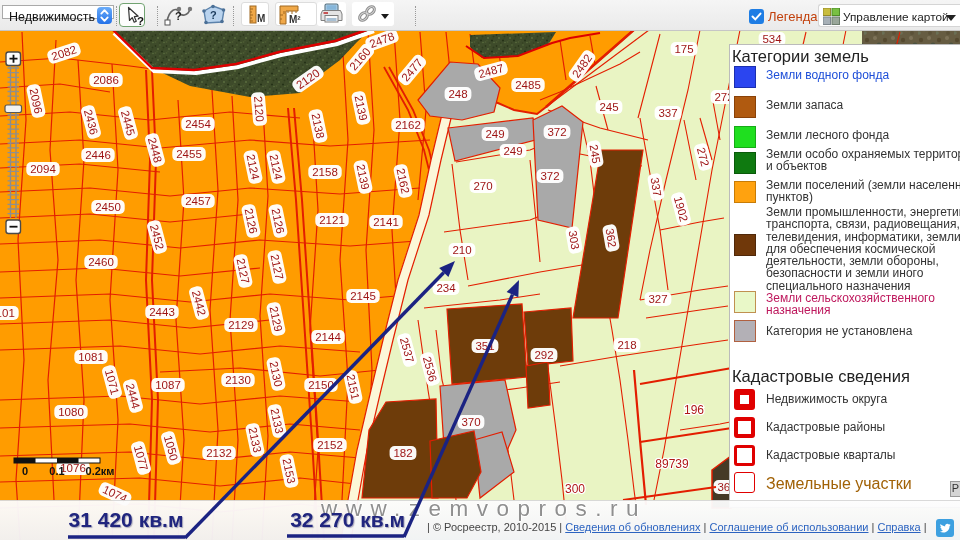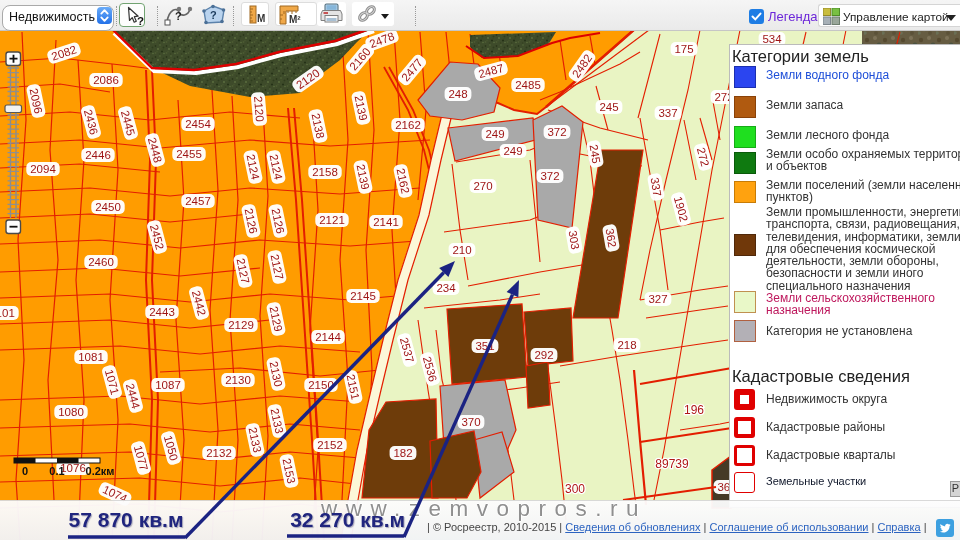--- a/index.html
+++ b/index.html
@@ -538,52 +538,52 @@
       <div style="position:absolute;left:4px;top:275px;width:22px;height:22px;background:#b3b0b6;border:1px solid #b06040;box-sizing:border-box"></div>
       <div style="position:absolute;left:36px;top:280px;font-size:12px;line-height:12.3px;color:#333;white-space:nowrap">Категория не установлена</div>
       <div style="position:absolute;left:2px;top:322px;font-size:16.5px;color:#222">Кадастровые сведения</div>
       <div style="position:absolute;left:4px;top:344px;width:21px;height:21px;background:#fff;border:6px solid #e00000;border-radius:3px;box-sizing:border-box"></div>
       <div style="position:absolute;left:36px;top:347px;font-size:12px;color:#333;white-space:nowrap">Недвижимость округа</div>
       <div style="position:absolute;left:4px;top:372px;width:21px;height:21px;background:#fff;border:4.5px solid #e00000;border-radius:3px;box-sizing:border-box"></div>
       <div style="position:absolute;left:36px;top:375px;font-size:12px;color:#333;white-space:nowrap">Кадастровые районы</div>
       <div style="position:absolute;left:4px;top:400px;width:21px;height:21px;background:#fff;border:3px solid #e00000;border-radius:3px;box-sizing:border-box"></div>
       <div style="position:absolute;left:36px;top:403px;font-size:12px;color:#333;white-space:nowrap">Кадастровые кварталы</div>
       <div style="position:absolute;left:4px;top:427px;width:21px;height:21px;background:#fff;border:1.5px solid #e00000;border-radius:3px;box-sizing:border-box"></div>
-      <div style="position:absolute;left:36px;top:430px;font-size:11px;color:#0f172a;white-space:nowrap">Земельные участки</div>
+      <div style="position:absolute;left:36px;top:430px;font-size:16px;color:#a16207;white-space:nowrap">Земельные участки</div>
       <div style="position:absolute;left:220px;top:436px;width:11px;height:16px;background:#d5d5d5;border:1px solid #999;font-size:11px;color:#333;text-align:center">Р</div>
     </div>
 <svg width="30" height="215" viewBox="0 0 30 215" style="position:absolute;left:0px;top:50px">
       <rect x="6" y="2" width="14.5" height="13.5" rx="2.5" fill="#fdfdfd" stroke="#4a4a4a" stroke-width="1.4"></rect>
       <path d="M9.5 8.7 h8 M13.5 4.7 v8" stroke="#111" stroke-width="1.8"></path>
       <line x1="10.5" y1="16" x2="10.5" y2="168" stroke="#8a8a8a" stroke-width="1.4"></line>
       <line x1="16" y1="16" x2="16" y2="168" stroke="#8a8a8a" stroke-width="1.4"></line>
       <path d="M7.5 18.0 h11.5 M7.5 22.7 h11.5 M7.5 27.4 h11.5 M7.5 32.1 h11.5 M7.5 36.8 h11.5 M7.5 41.5 h11.5 M7.5 46.2 h11.5 M7.5 50.9 h11.5 M7.5 55.6 h11.5 M7.5 60.3 h11.5 M7.5 65.0 h11.5 M7.5 69.7 h11.5 M7.5 74.4 h11.5 M7.5 79.1 h11.5 M7.5 83.8 h11.5 M7.5 88.5 h11.5 M7.5 93.2 h11.5 M7.5 97.9 h11.5 M7.5 102.6 h11.5 M7.5 107.3 h11.5 M7.5 112.0 h11.5 M7.5 116.7 h11.5 M7.5 121.4 h11.5 M7.5 126.1 h11.5 M7.5 130.8 h11.5 M7.5 135.5 h11.5 M7.5 140.2 h11.5 M7.5 144.9 h11.5 M7.5 149.6 h11.5 M7.5 154.3 h11.5 M7.5 159.0 h11.5 M7.5 163.7 h11.5" stroke="#8f8f8f" stroke-width="1.3"></path>
       <rect x="5" y="55" width="16.5" height="7.5" rx="2" fill="#f2f2f2" stroke="#555" stroke-width="1.2"></rect>
       <rect x="6" y="170" width="14.5" height="13.5" rx="2.5" fill="#fdfdfd" stroke="#4a4a4a" stroke-width="1.4"></rect>
       <path d="M9.5 176.7 h8" stroke="#111" stroke-width="1.8"></path>
     </svg>
 <div style="position:absolute;left:0;top:500px;width:960px;height:40px;background:linear-gradient(#fdfdfd,#f2f3f6);opacity:0.96;border-top:1px solid #d8d8d8"></div>
     <div style="position:absolute;left:321px;top:496px;font-size:22.5px;letter-spacing:8.5px;color:#8f8f8f;text-shadow:0 1px 0 #fff, 0 -1px 0 #fff, 1px 0 0 #fff">www.zemvopros.ru</div>
-    <div style="position:absolute;left:66px;top:508px;width:120px;text-align:center;font-size:21px;font-weight:bold;color:#20257e;text-shadow:1px 1px 1px #aab">57 870 кв.м</div>
+    <div style="position:absolute;left:66px;top:508px;width:120px;text-align:center;font-size:21px;font-weight:bold;color:#20257e;text-shadow:1px 1px 1px #aab">31 420 кв.м</div>
     <div style="position:absolute;left:285px;top:508px;width:120px;text-align:right;font-size:21px;font-weight:bold;color:#20257e;text-shadow:1px 1px 1px #aab">32 270 кв.м</div>
     <div style="position:absolute;left:427px;top:521px;font-size:11px;white-space:nowrap;"><span style="color:#454545">| © Росреестр, 2010-2015 | </span><a style="color:#2b63c0;text-decoration:underline">Сведения об обновлениях</a><span style="color:#454545"> | </span><a style="color:#2b63c0;text-decoration:underline">Соглашение об использовании</a><span style="color:#454545"> | </span><a style="color:#2b63c0;text-decoration:underline">Справка</a><span style="color:#454545"> | </span></div>
     <svg style="position:absolute;left:936px;top:519px" width="18" height="18" viewBox="0 0 18 18">
       <rect width="18" height="18" rx="3" fill="#3da0e0"></rect>
       <path d="M14.5 5.7c-.4.2-.8.3-1.2.4.4-.3.7-.7.9-1.2-.4.2-.9.4-1.3.5-.4-.4-1-.7-1.6-.7-1.2 0-2.2 1-2.2 2.2 0 .2 0 .3.1.5-1.8-.1-3.5-1-4.6-2.3-.2.3-.3.7-.3 1.1 0 .8.4 1.4 1 1.8-.4 0-.7-.1-1-.3 0 1.1.8 2 1.8 2.2-.2.1-.4.1-.6.1h-.4c.3.9 1.1 1.5 2.1 1.5-.8.6-1.7 1-2.8 1h-.5c1 .6 2.2 1 3.4 1 4.1 0 6.3-3.4 6.3-6.3v-.3c.4-.3.8-.7 1.1-1.2z" fill="#fff"></path>
     </svg>
 <svg width="960" height="540" viewBox="0 0 960 540" style="position:absolute;left:0;top:0;pointer-events:none">
       <path d="M68 537 L185 537" stroke="#1b2382" stroke-width="3.4" fill="none"></path>
       <path d="M287 536 L404 536" stroke="#1b2382" stroke-width="3.4" fill="none"></path>
       <line x1="185" y1="538" x2="443.8" y2="272.5" stroke="#1b2382" stroke-width="3.4"></line>
       <polygon points="455,261 448.4,276.9 439.2,268.0" fill="#1b2382"></polygon>
       <line x1="404" y1="537" x2="512.5" y2="294.6" stroke="#1b2382" stroke-width="3.4"></line>
       <polygon points="519,280 518.3,297.2 506.6,292.0" fill="#1b2382"></polygon>
     </svg>
 <div style="position:absolute;left:0;top:0;width:960px;height:31px;background:linear-gradient(#f5f5f5,#eaeaea);border-bottom:1px solid #c6c6c6"></div>
-    <div style="position:absolute;left:2px;top:5px;width:112px;height:26px;background:#fff;border:1px solid #a9a9a9;border-radius:8px;">
+    <div style="position:absolute;left:2px;top:5px;width:112px;height:14px;background:#fff;border:1px solid #a9a9a9;border-radius:0;">
 <span style="position:absolute;left:6px;top:3.5px;font-size:12.5px;color:#111">Недвижимость</span>
 <span style="position:absolute;right:1px;top:1px;width:15px;height:17px;border-radius:4px;background:linear-gradient(#6aacf9,#2371e8)">
 <svg width="15" height="17" viewBox="0 0 15 17">
           <path d="M4.3 6.6 L7.5 3.2 L10.7 6.6" stroke="#fff" stroke-width="1.8" fill="none" stroke-linecap="round" stroke-linejoin="round"></path>
           <path d="M4.3 10.4 L7.5 13.8 L10.7 10.4" stroke="#fff" stroke-width="1.8" fill="none" stroke-linecap="round" stroke-linejoin="round"></path>
         </svg></span>
     </div>
     <div style="position:absolute;left:116px;top:6px;height:20px;border-left:1px dotted #9a9a9a"></div>
     <div style="position:absolute;left:157px;top:6px;height:20px;border-left:1px dotted #9a9a9a"></div>
     <div style="position:absolute;left:233px;top:6px;height:20px;border-left:1px dotted #9a9a9a"></div>
@@ -642,21 +642,21 @@
         <g stroke="#d8d8d8" stroke-width="1" fill="none">
           <ellipse cx="11.5" cy="14.5" rx="4.4" ry="3.1" transform="rotate(-42 11.5 14.5)"></ellipse>
           <ellipse cx="18.5" cy="8.5" rx="4.4" ry="3.1" transform="rotate(-42 18.5 8.5)"></ellipse>
         </g>
         <polygon points="29,12 37,12 33,17" fill="#1a1a1a"></polygon>
       </svg></div>
     <div style="position:absolute;left:749px;top:9px;width:15px;height:15px;background:#1e7de4;border-radius:3px">
 <svg width="15" height="15" viewBox="0 0 15 15">
         <path d="M3.5 7.5 L6.3 10.4 L11.5 4.6" stroke="#fff" stroke-width="2" fill="none" stroke-linecap="round"></path>
       </svg></div>
-    <div style="position:absolute;left:768px;top:9px;font-size:13px;color:#6d28d9">Легенда</div>
+    <div style="position:absolute;left:768px;top:9px;font-size:13px;color:#c2410c">Легенда</div>
     <div style="position:absolute;left:818px;top:4px;width:142px;height:23px;background:#fff;border:1px solid #d5d5d5;border-radius:3px 0 0 3px;border-right:none">
 <svg style="position:absolute;left:4px;top:3px" width="17" height="17" viewBox="0 0 17 17">
         <rect x="0" y="0" width="7.5" height="7.5" fill="#c9bd3f" stroke="#938a2a" stroke-width="1"></rect>
         <rect x="9" y="0" width="7.5" height="7.5" fill="#79c043" stroke="#4f8c28" stroke-width="1"></rect>
         <rect x="0" y="9" width="7.5" height="7.5" fill="#a7b0b7" stroke="#7d868d" stroke-width="1"></rect>
         <rect x="9" y="9" width="7.5" height="7.5" fill="#9aa79a" stroke="#6f7f6f" stroke-width="1"></rect>
       </svg>
 <span style="position:absolute;left:24px;top:5px;font-size:11.8px;color:#222">Управление картой</span>
 <svg style="position:absolute;left:127px;top:10px" width="10" height="7" viewBox="0 0 10 7">
         <polygon points="0,0 10,0 5,6" fill="#222"></polygon>

